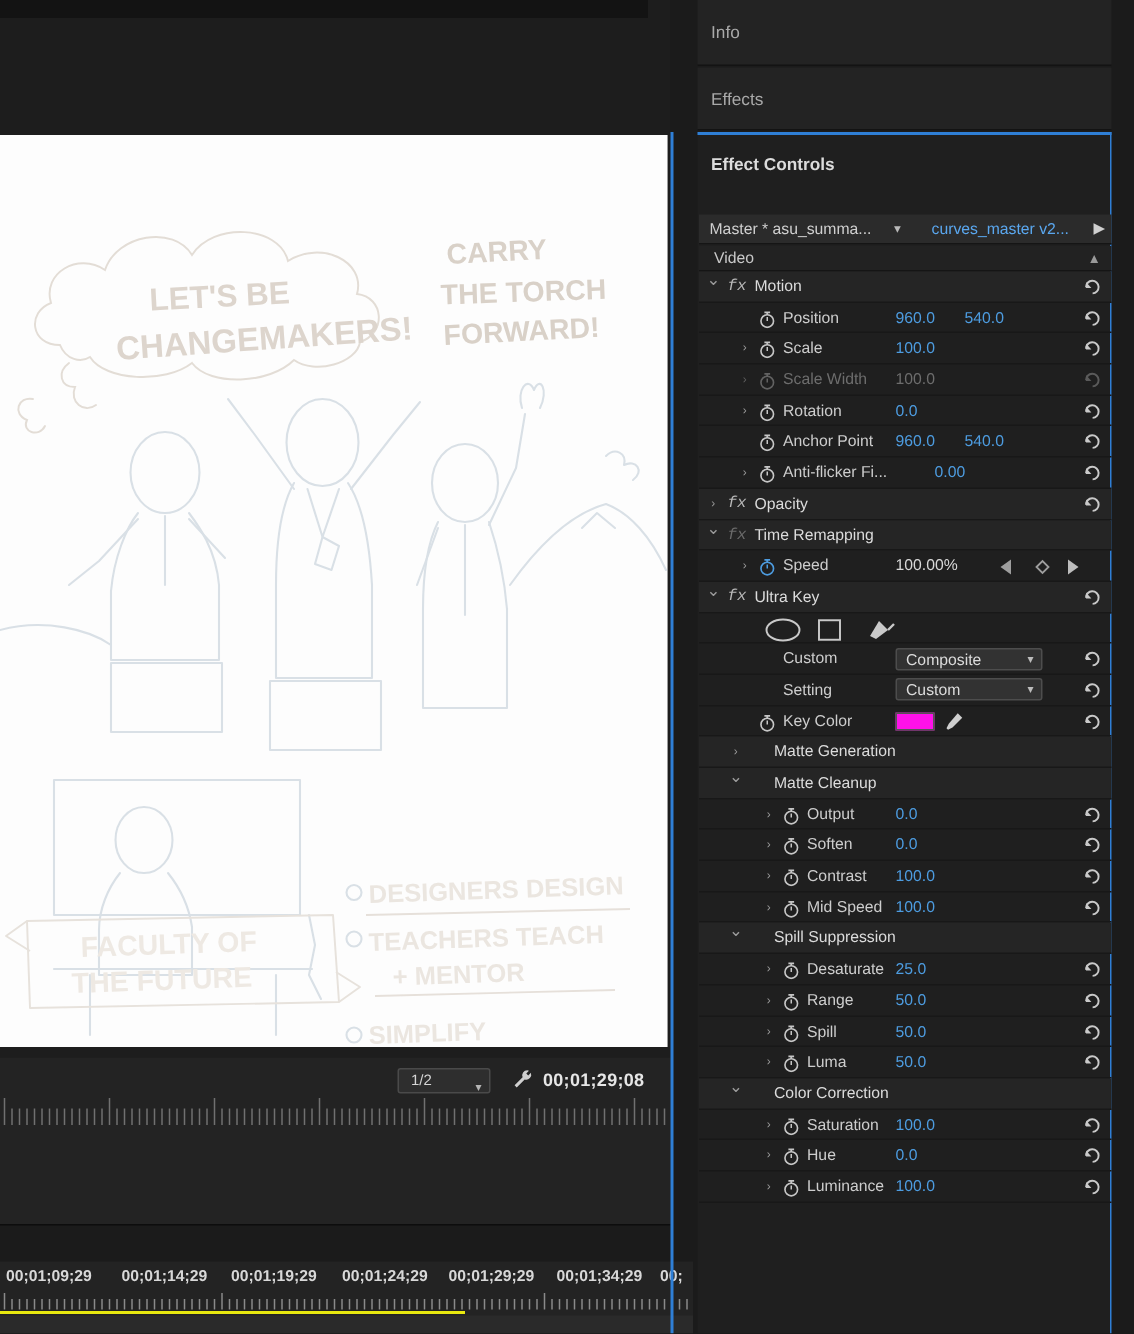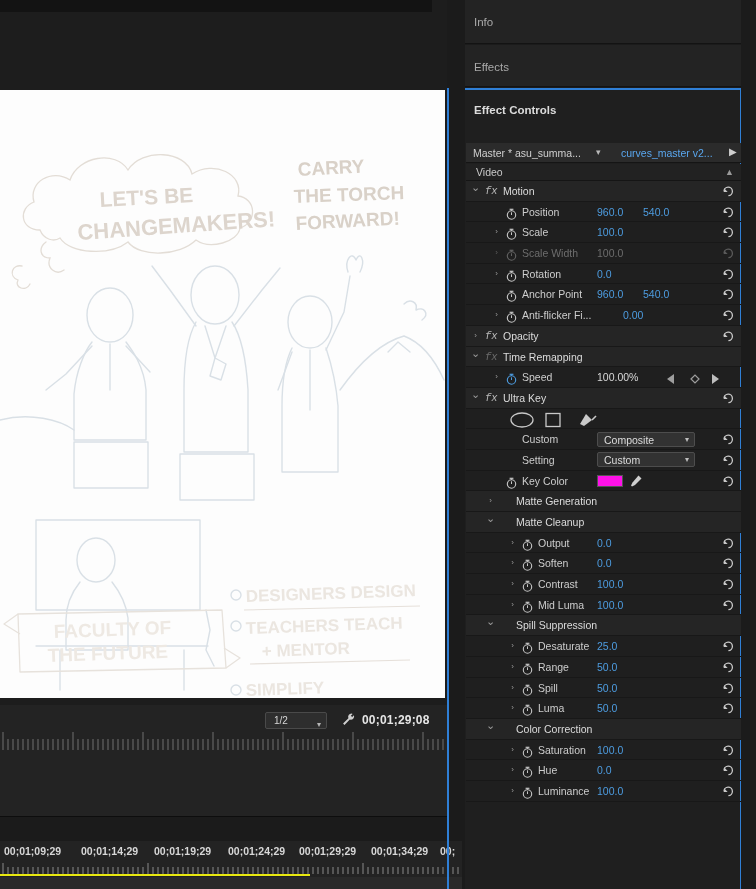--- a/index.html
+++ b/index.html
@@ -817,21 +817,21 @@
             </svg></div>
         </div>
         <div class="row">
           <div class="tri" style="left: 42px;">›</div>
           <div class="stopwatch" style="left: 56px; opacity: 1;"><svg width="11" height="12" viewBox="0 0 11 12">
               <circle cx="5.5" cy="7" r="4.2" fill="none" stroke="#c6c6c6" stroke-width="1.1"></circle>
               <line x1="5.5" y1="7" x2="5.5" y2="4.3" stroke="#c6c6c6" stroke-width="1"></line>
               <line x1="3.6" y1="1.3" x2="7.4" y2="1.3" stroke="#c6c6c6" stroke-width="1.2"></line>
               <line x1="5.5" y1="1.3" x2="5.5" y2="2.8" stroke="#c6c6c6" stroke-width="1.2"></line>
             </svg></div>
-          <div class="pname" style="left: 72px;">Mid Luma</div>
+          <div class="pname" style="left: 72px;">Mid Speed</div>
           <div class="pval" style="left: 131px;">100.0</div>
           <div class="reset"><svg width="14" height="14" viewBox="0 0 14 14">
               <path d="M3 7.5 A4.2 4.2 0 1 1 7.4 11.6" fill="none" stroke="#c9c9c9" stroke-width="1.3"></path>
               <path d="M3 4 L3 8 L6.6 8 Z" fill="#c9c9c9"></path>
             </svg></div>
         </div>
         <div class="row grp">
           <div class="tri" style="left: 20px; top: 2px; font-size: 11px;">⌄</div>
           <div class="pname hdr" style="left: 50px;">Spill Suppression</div>
         </div>

